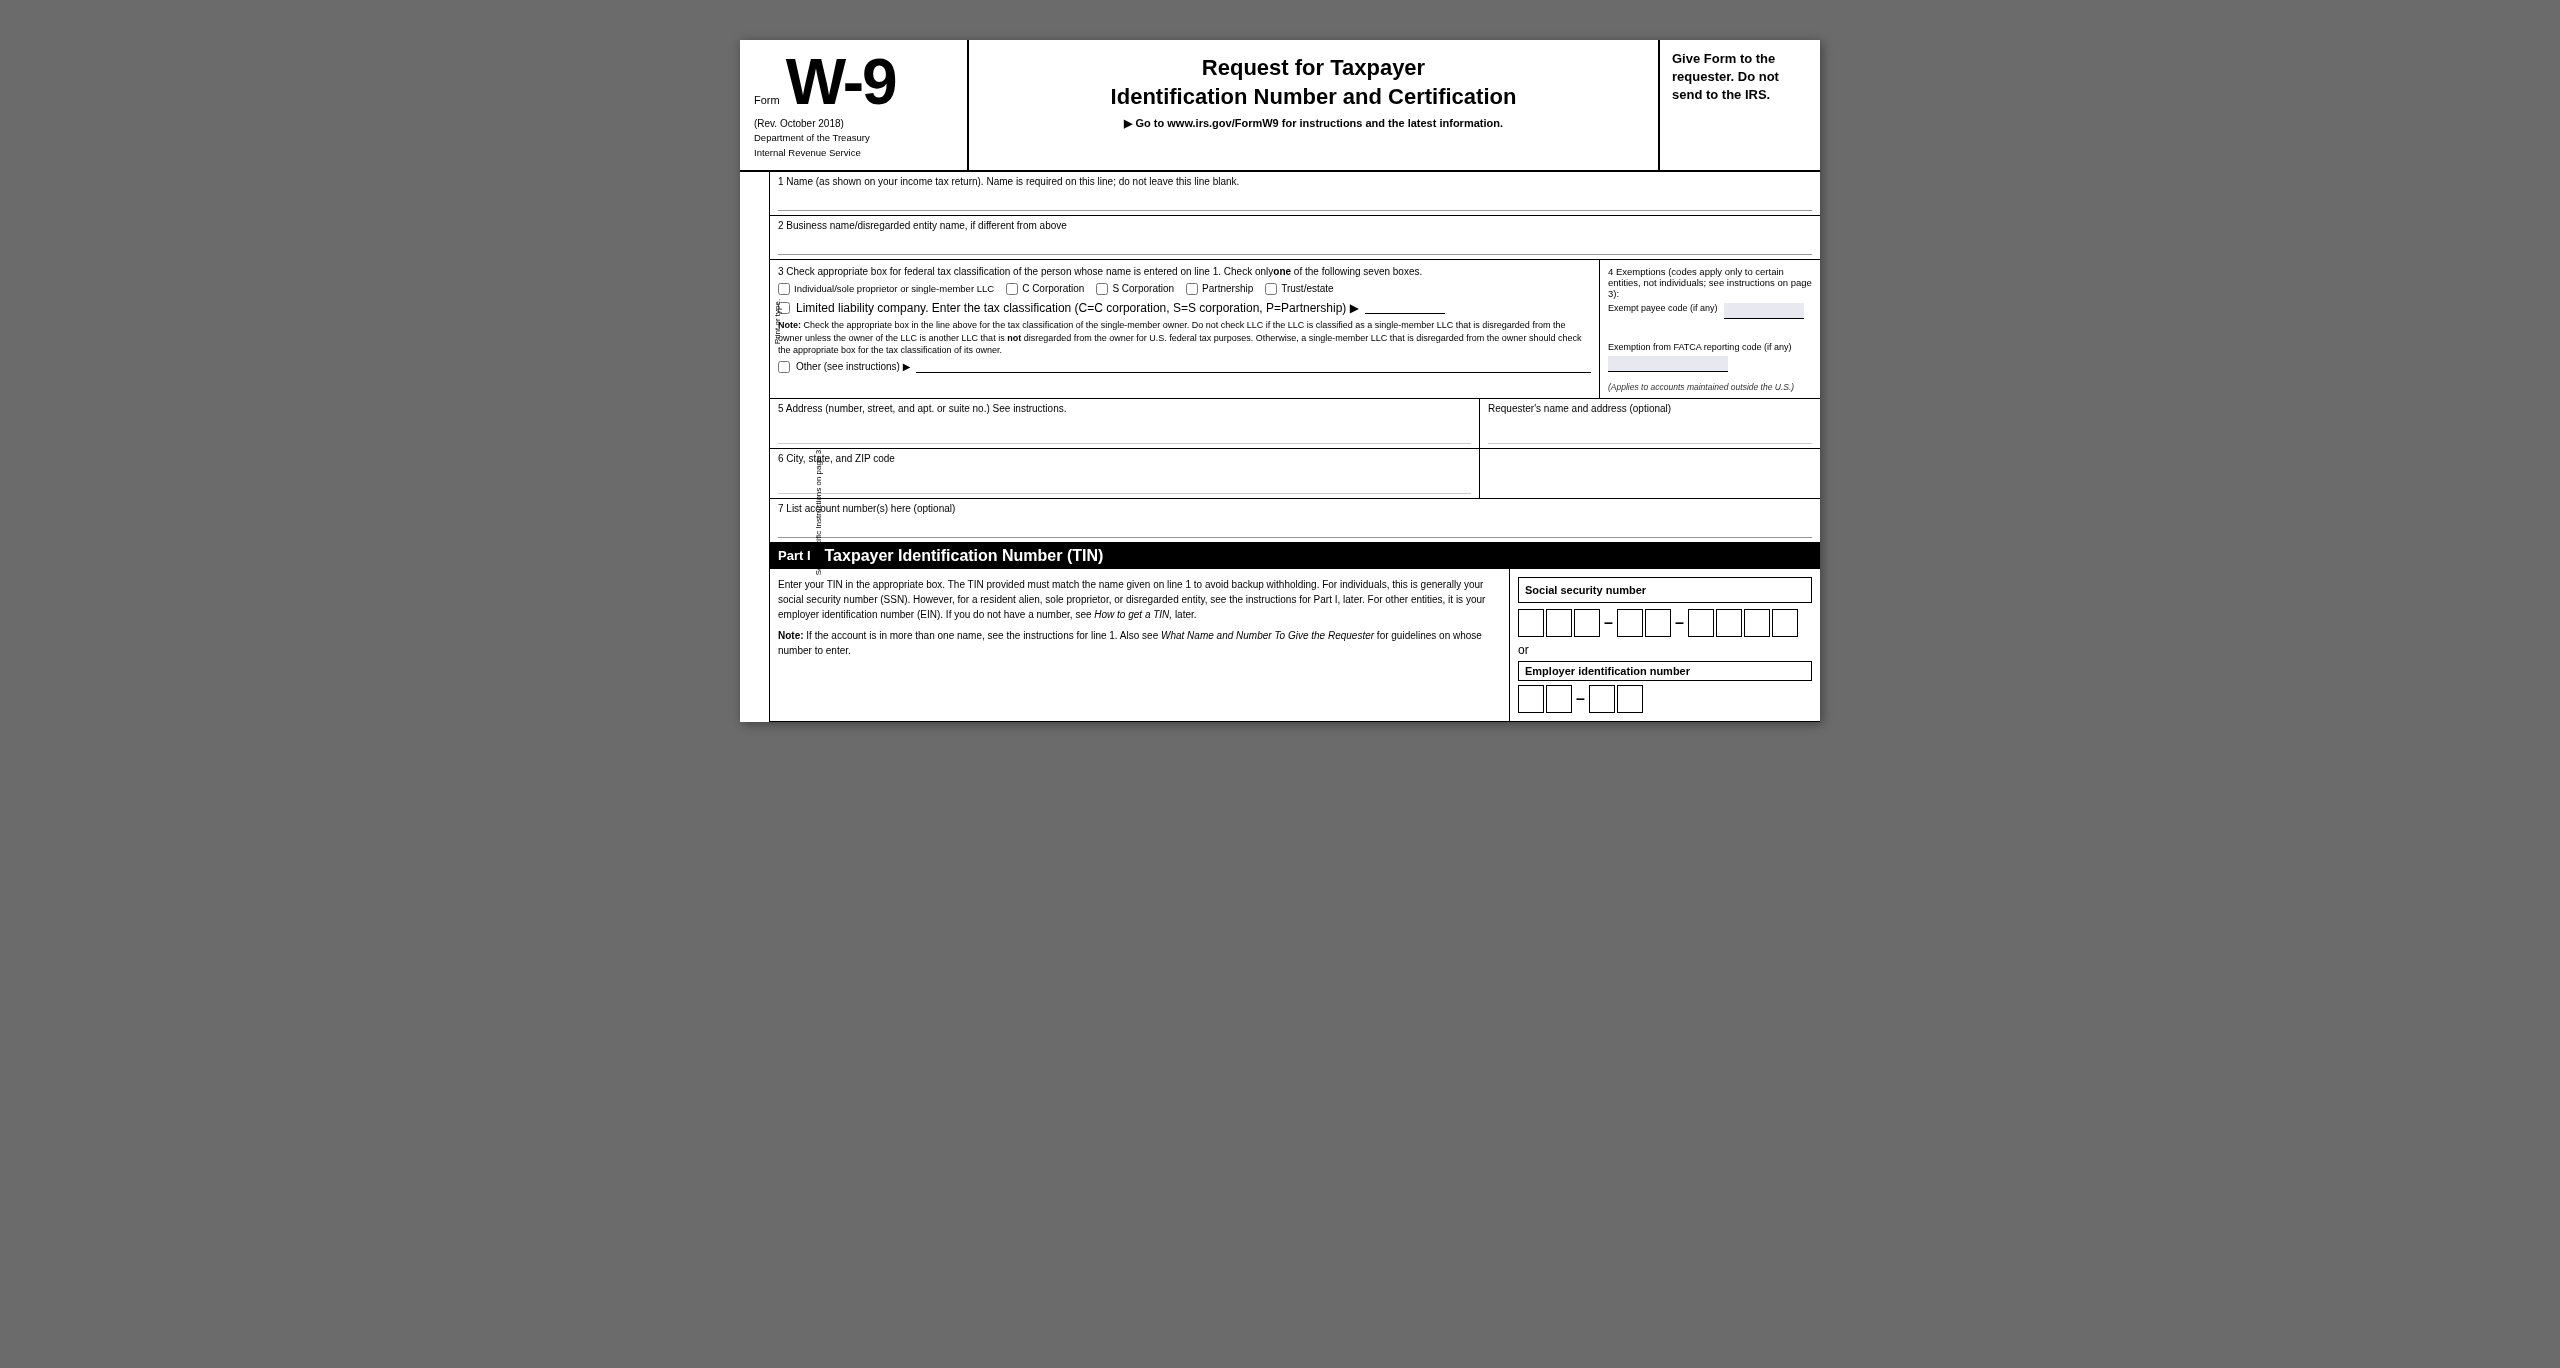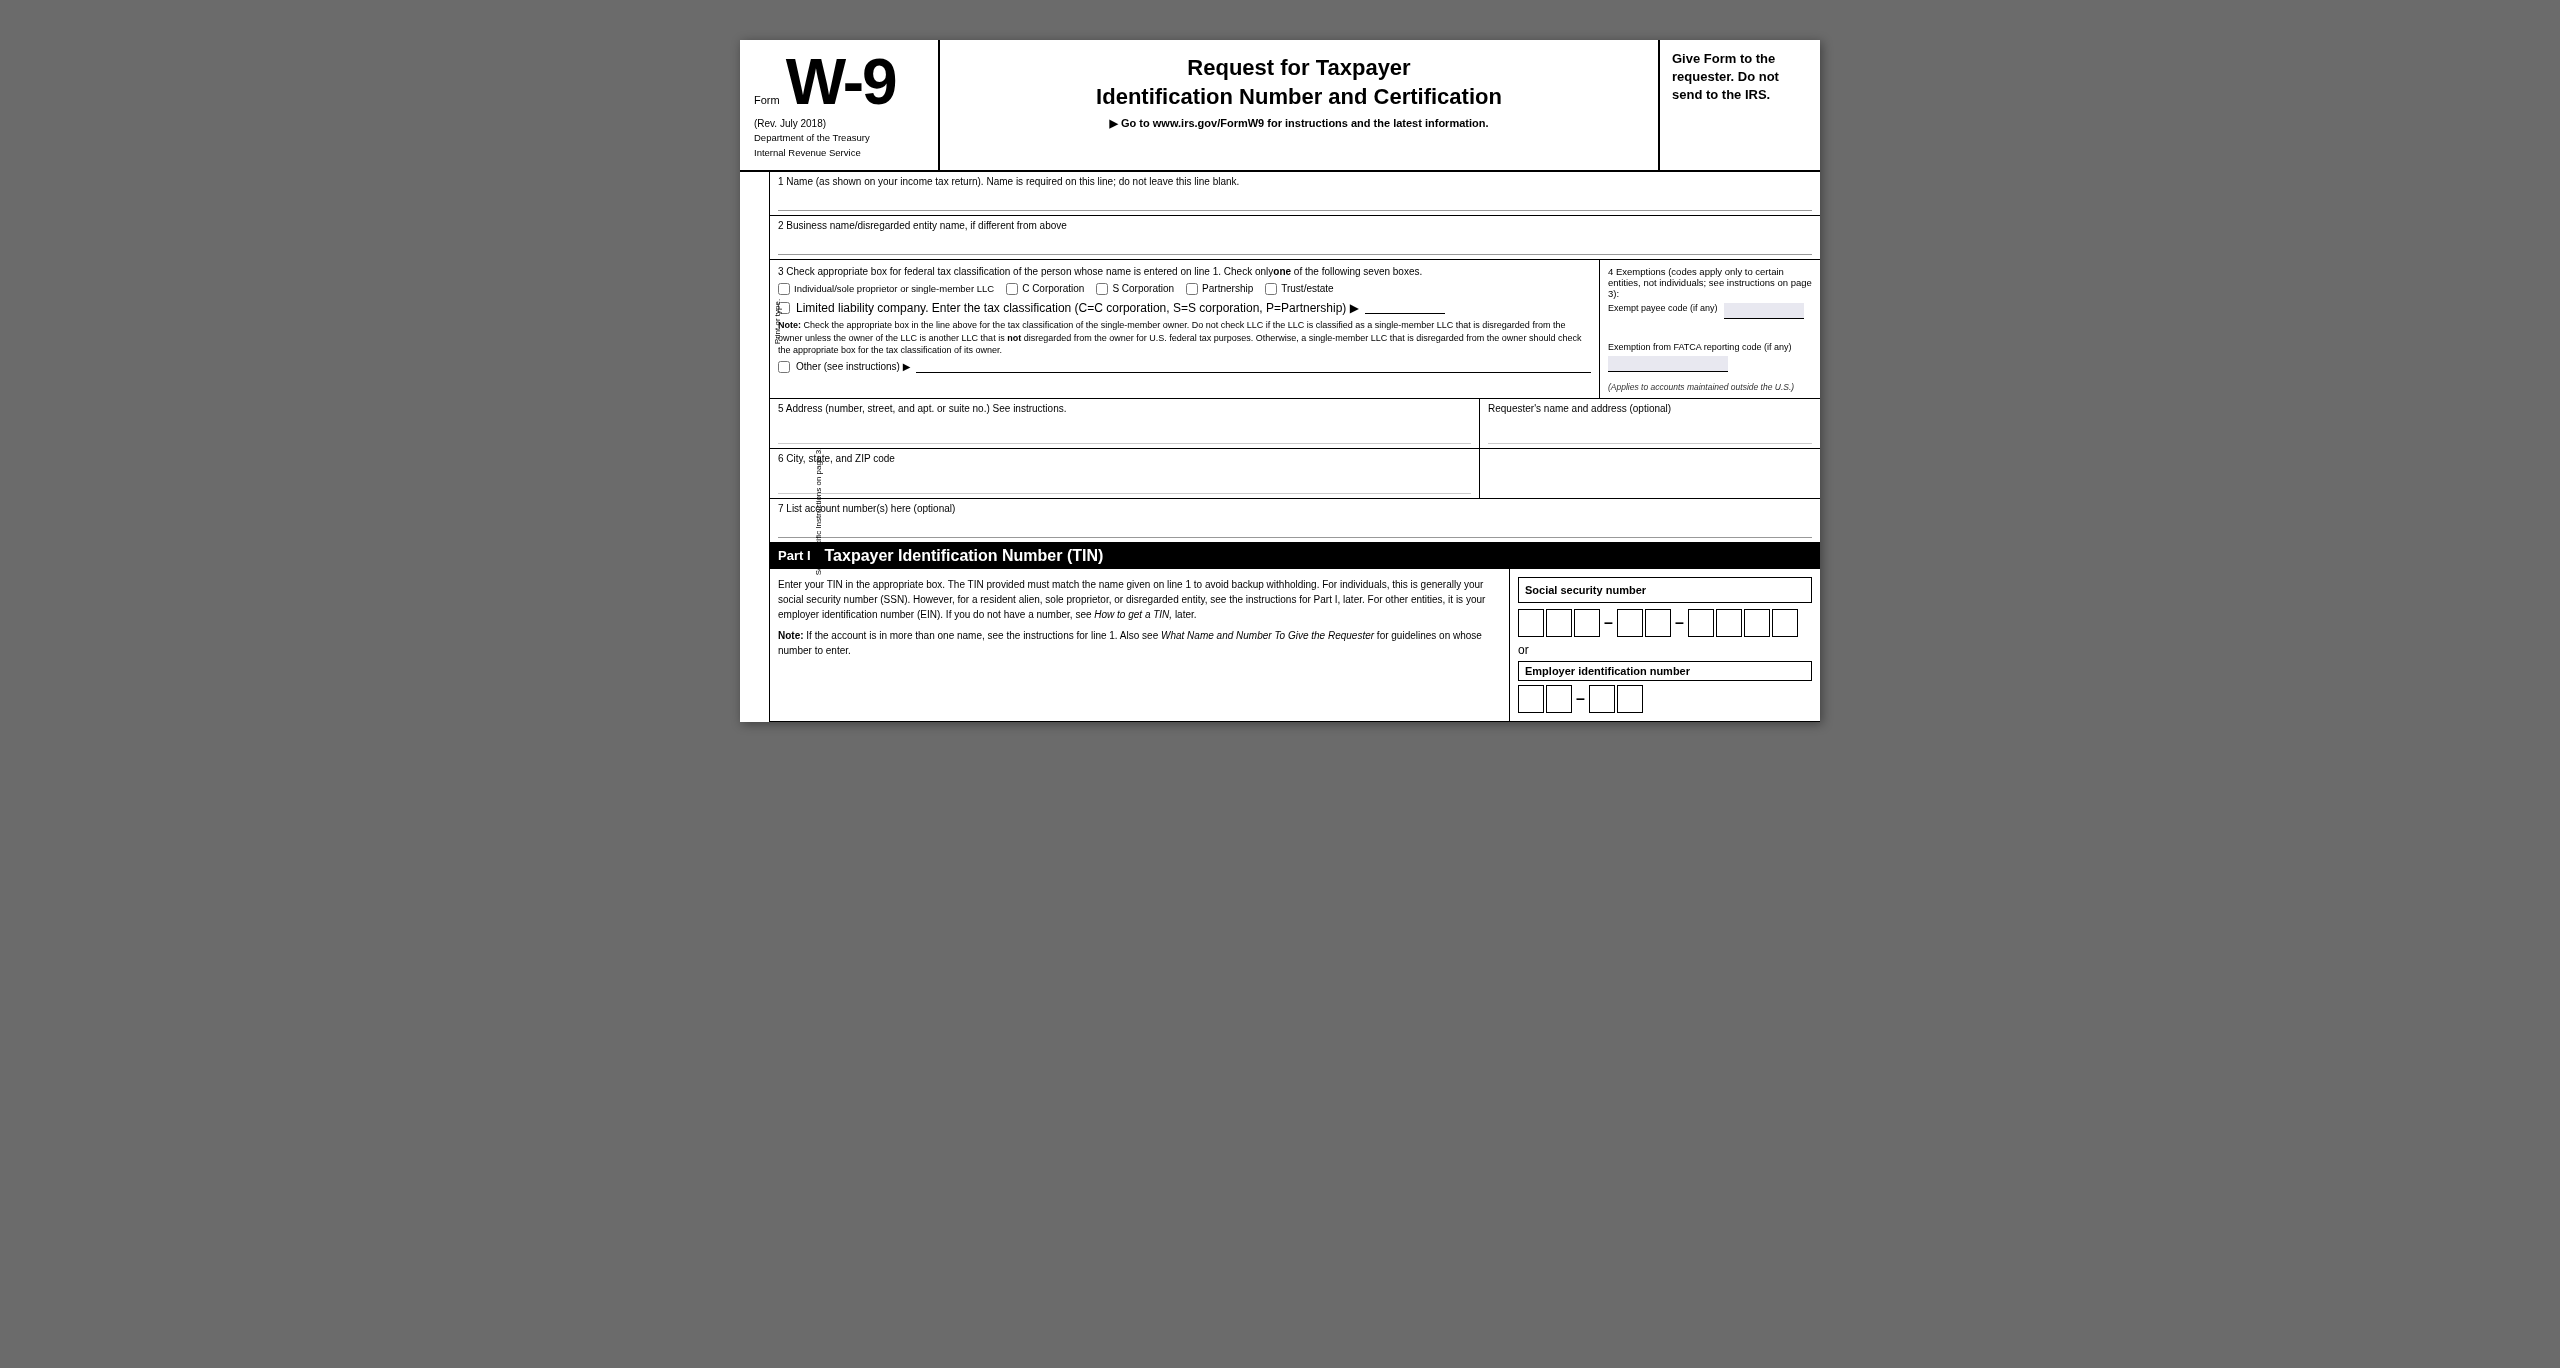--- a/index.html
+++ b/index.html
@@ -17,21 +17,21 @@
       width: 1080px;
       padding: 0;
       box-shadow: 2px 2px 10px rgba(0,0,0,0.4);
     }
     
     .form-header {
       display: flex;
       border-bottom: 2px solid #000;
     }
     .header-left {
-      width: 200px;
+      width: 229px;
       padding: 10px 14px;
       border-right: 2px solid #000;
       flex-shrink: 0;
     }
     .form-number {
       font-size: 64px;
       font-weight: 900;
       line-height: 1;
       letter-spacing: -2px;
     }
@@ -330,21 +330,21 @@
 <body>
 
 <div class="page">
 
   <div class="form-header">
     <div class="header-left">
       <div style="display:flex; align-items:baseline; gap:6px;">
         <span class="form-label">Form</span>
         <span class="form-number">W-9</span>
       </div>
-      <div class="form-rev">(Rev. July 2018)</div>
+      <div class="form-rev">(Rev. October 2018)</div>
       <div class="form-dept">Department of the Treasury</div>
       <div class="form-dept">Internal Revenue Service</div>
     </div>
     <div class="header-center">
       <h1>
         <span>Request for Taxpayer</span><br>
         <span>Identification Number and Certification</span>
       </h1>
       <div class="goto">
         <b>▶ Go to www.irs.gov/FormW9 for instructions and the latest information.</b>

